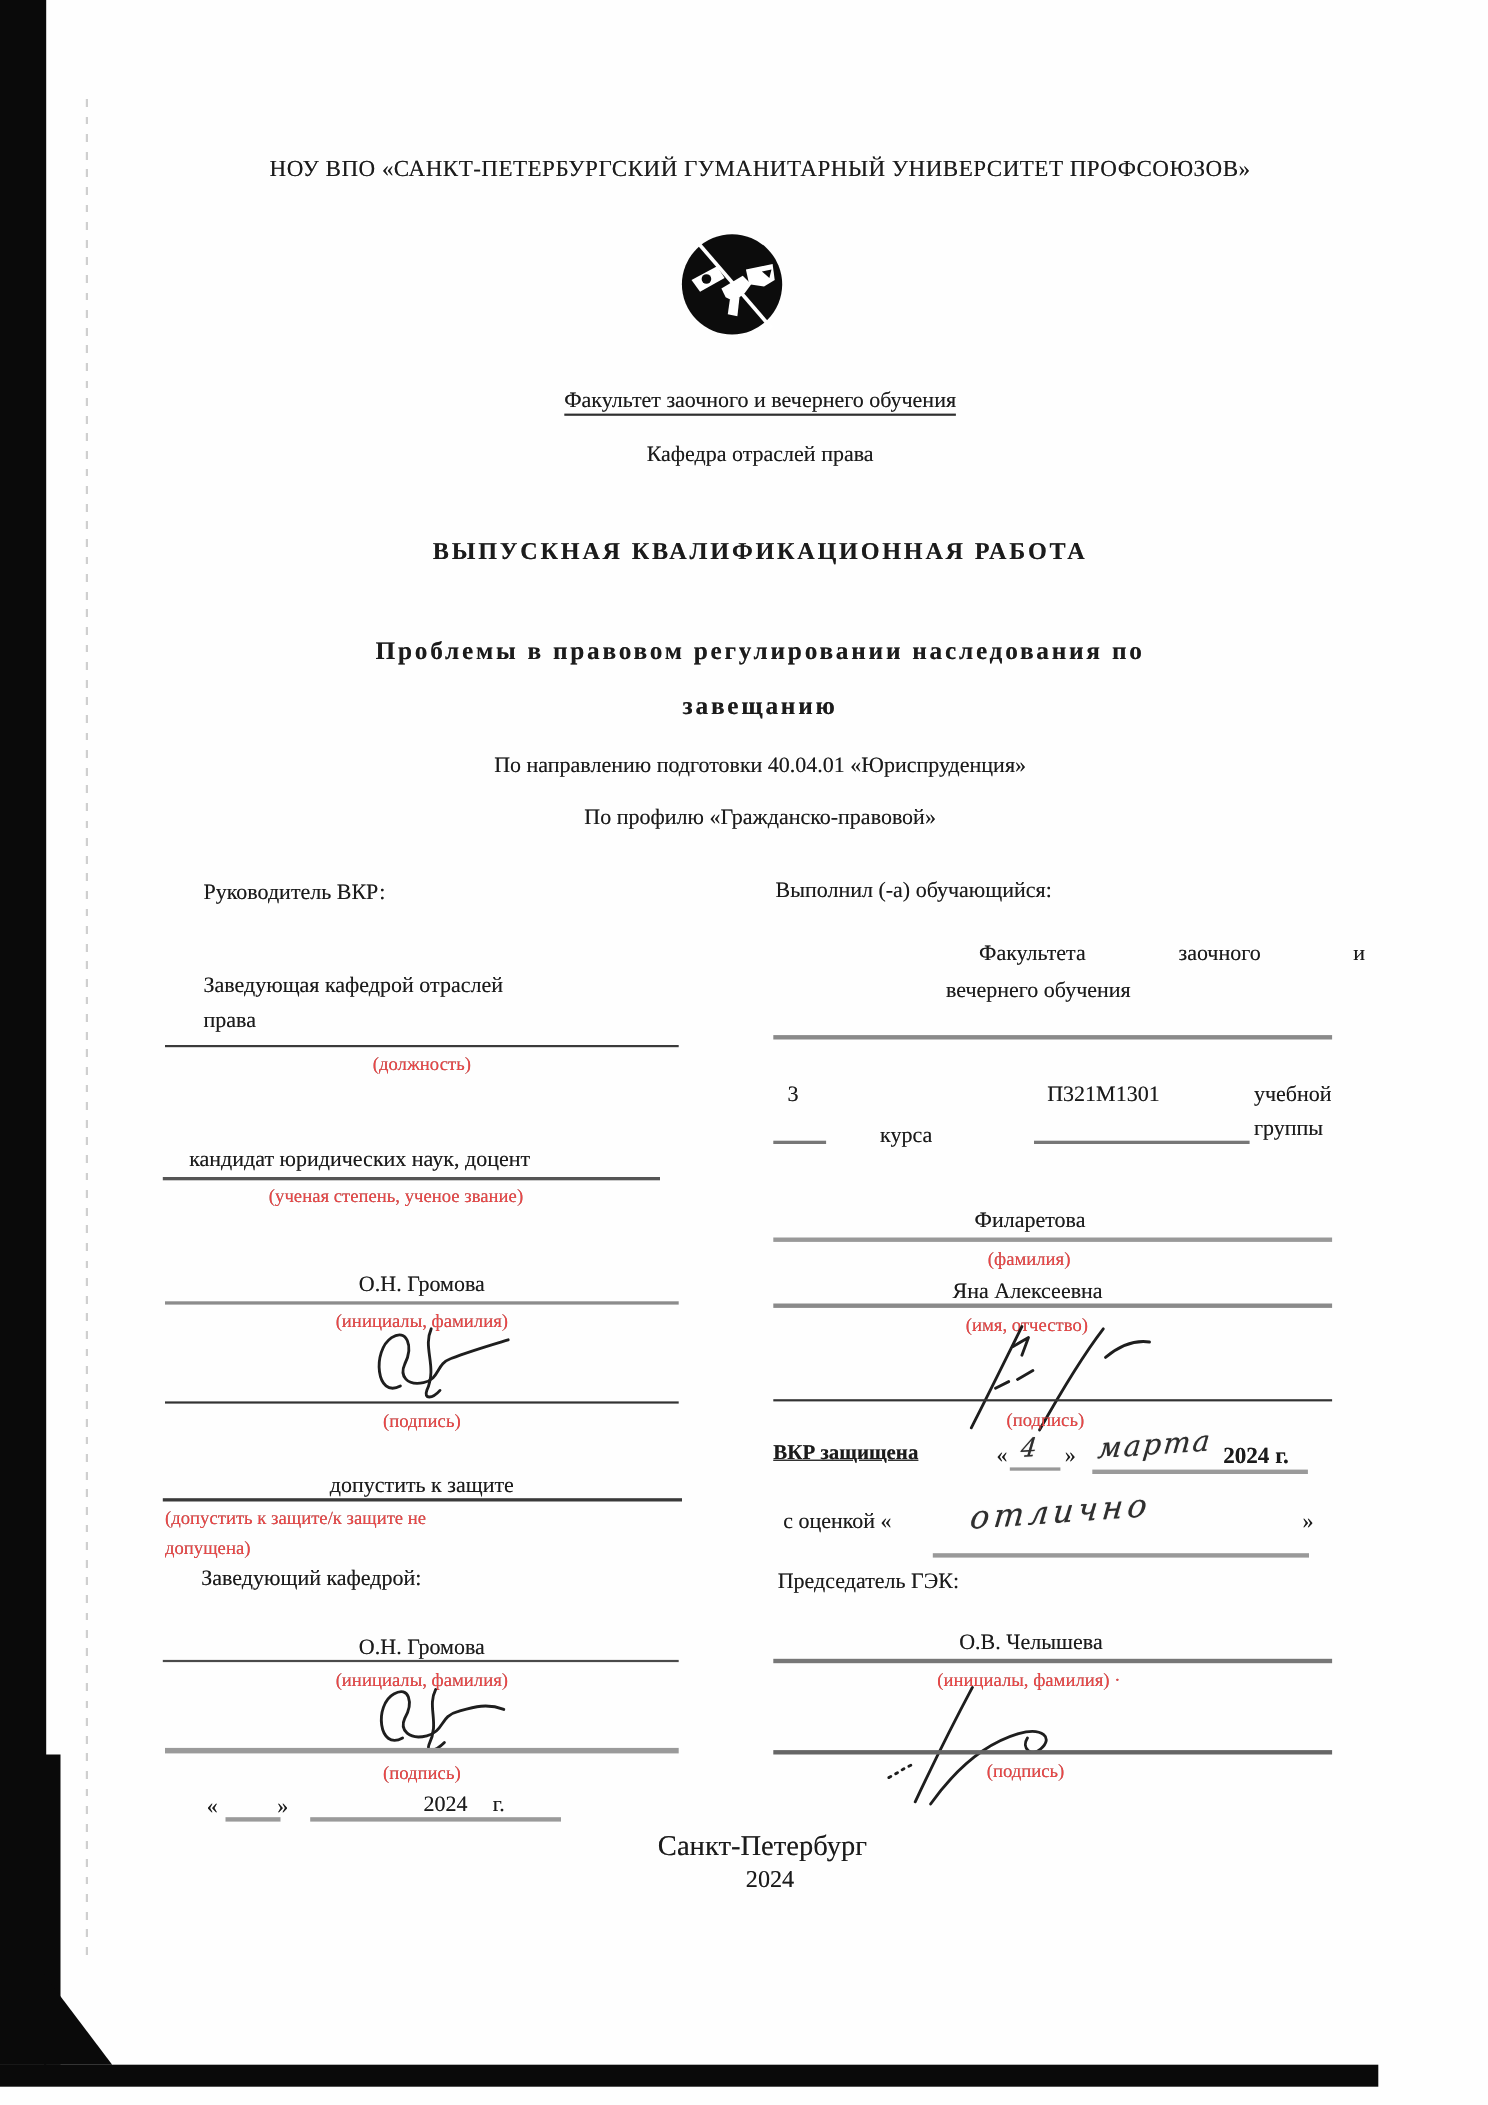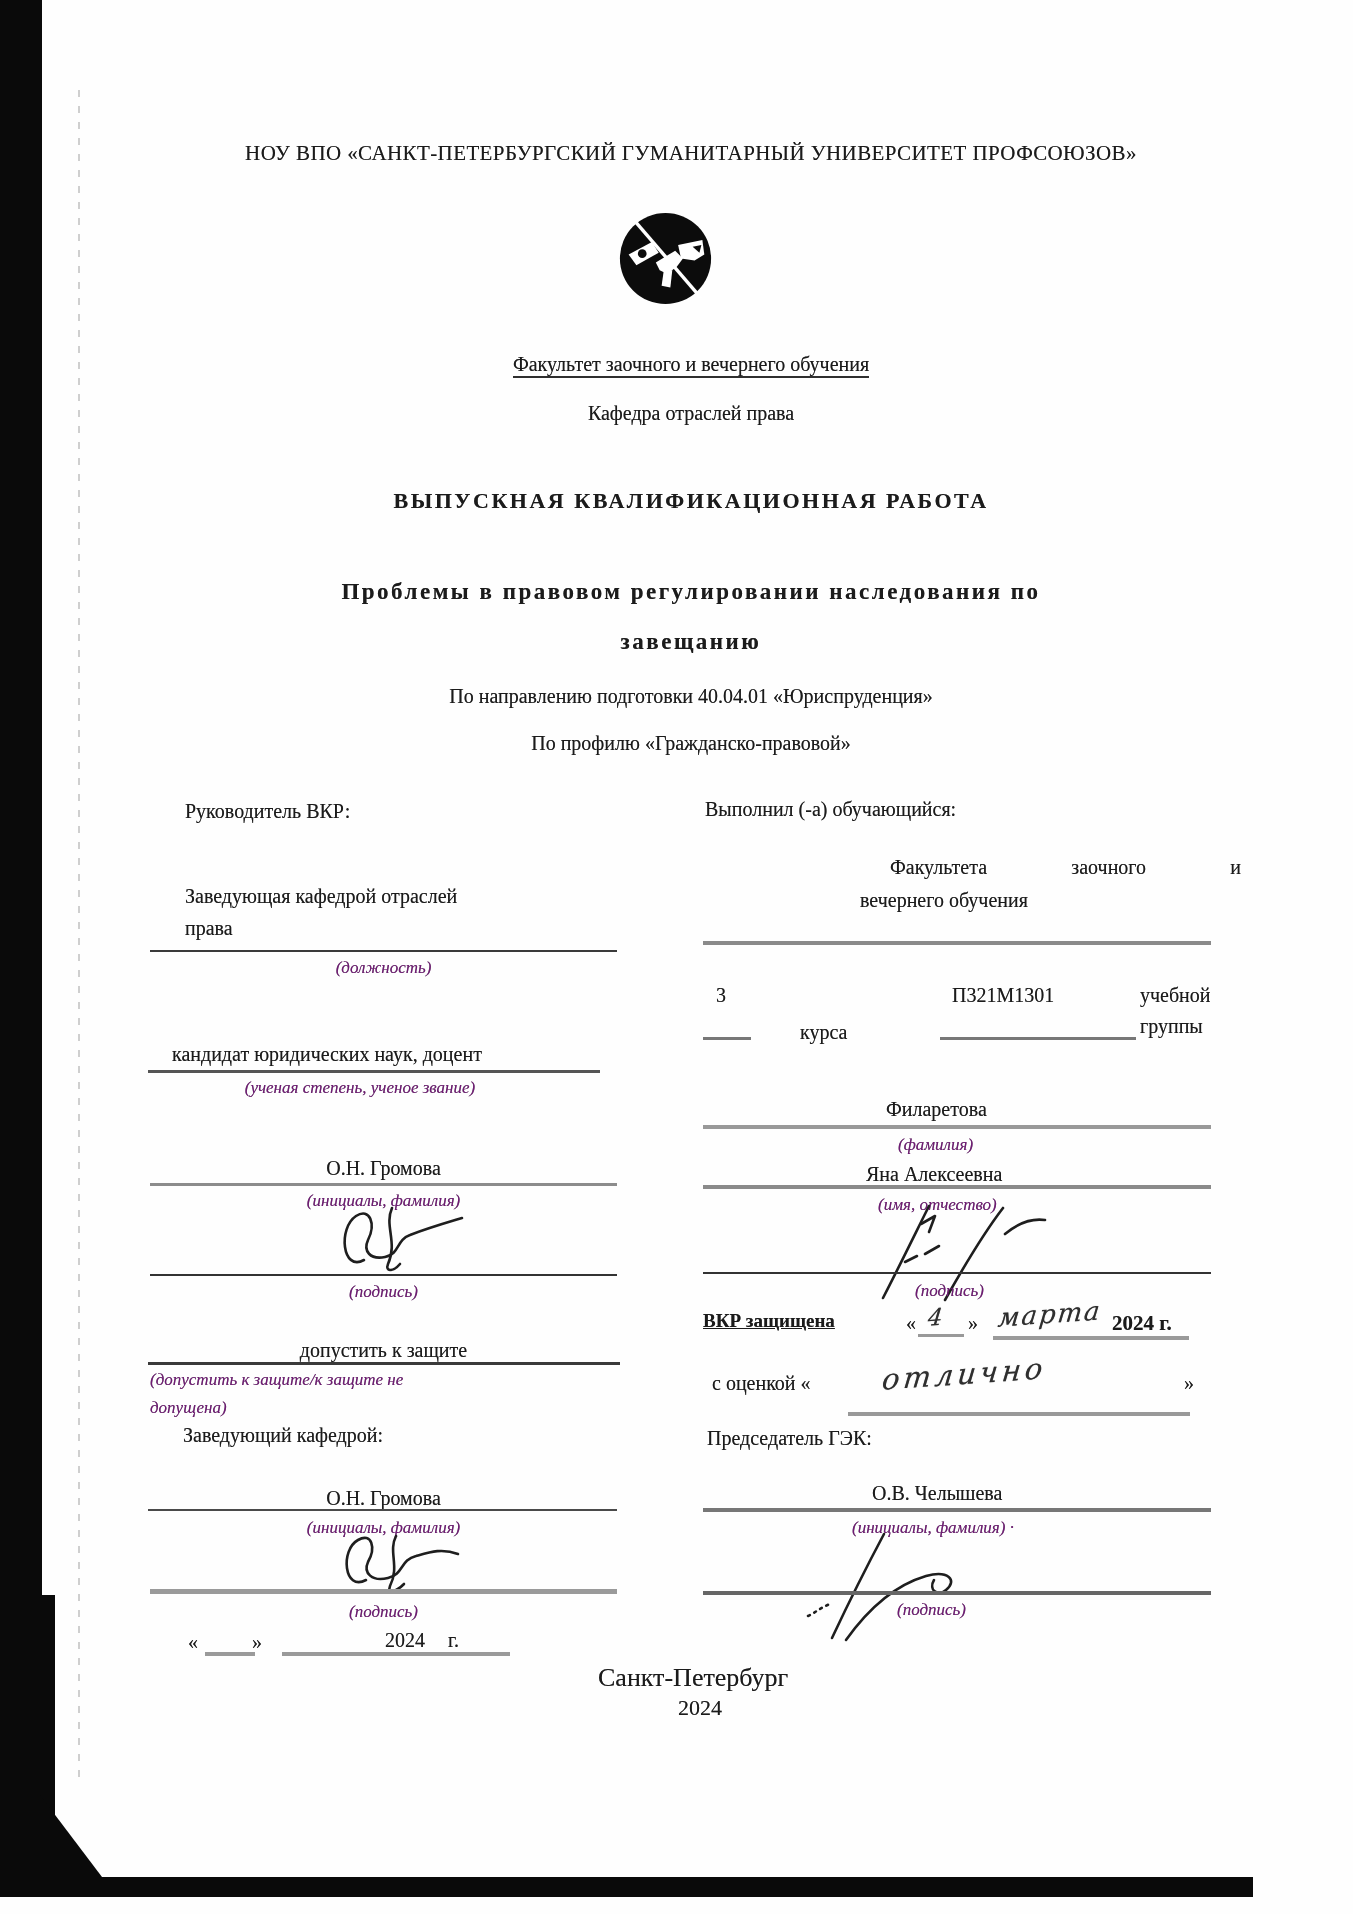--- a/index.html
+++ b/index.html
@@ -5,21 +5,21 @@
   html,body{margin:0;padding:0;background:#ffffff;}
   .page{
     position:relative;width:1353px;height:1914px;overflow:hidden;
     background:#fefefe;color:#1b1b1b;
     font-family:"Liberation Serif","DejaVu Serif",serif;
   }
   .t{position:absolute;white-space:nowrap;font-size:20px;line-height:1.25;
      text-shadow:0 0 .6px rgba(20,20,20,.55);}
   .c{text-align:center;}
   .b{font-weight:bold;}
-  .cap{font-style:italic;font-size:17px;color:#701a75;}
+  .cap{font-size:17px;color:#ef4444;}
   .ln{position:absolute;}
   .ul-span{border-bottom:2px solid #2f2f2f;padding-bottom:1px;}
   .hw{font-family:"DejaVu Serif",serif;font-style:italic;color:#2e2e2e;
       letter-spacing:2px;transform:rotate(-4deg) skewX(-10deg);
       text-shadow:0 0 .7px rgba(40,40,40,.6);}
   svg{display:block;}
   .sig path{fill:none;stroke:#1e1e1e;stroke-width:2.6;stroke-linecap:round;stroke-linejoin:round;}
 </style>
 </head>
 <body>

